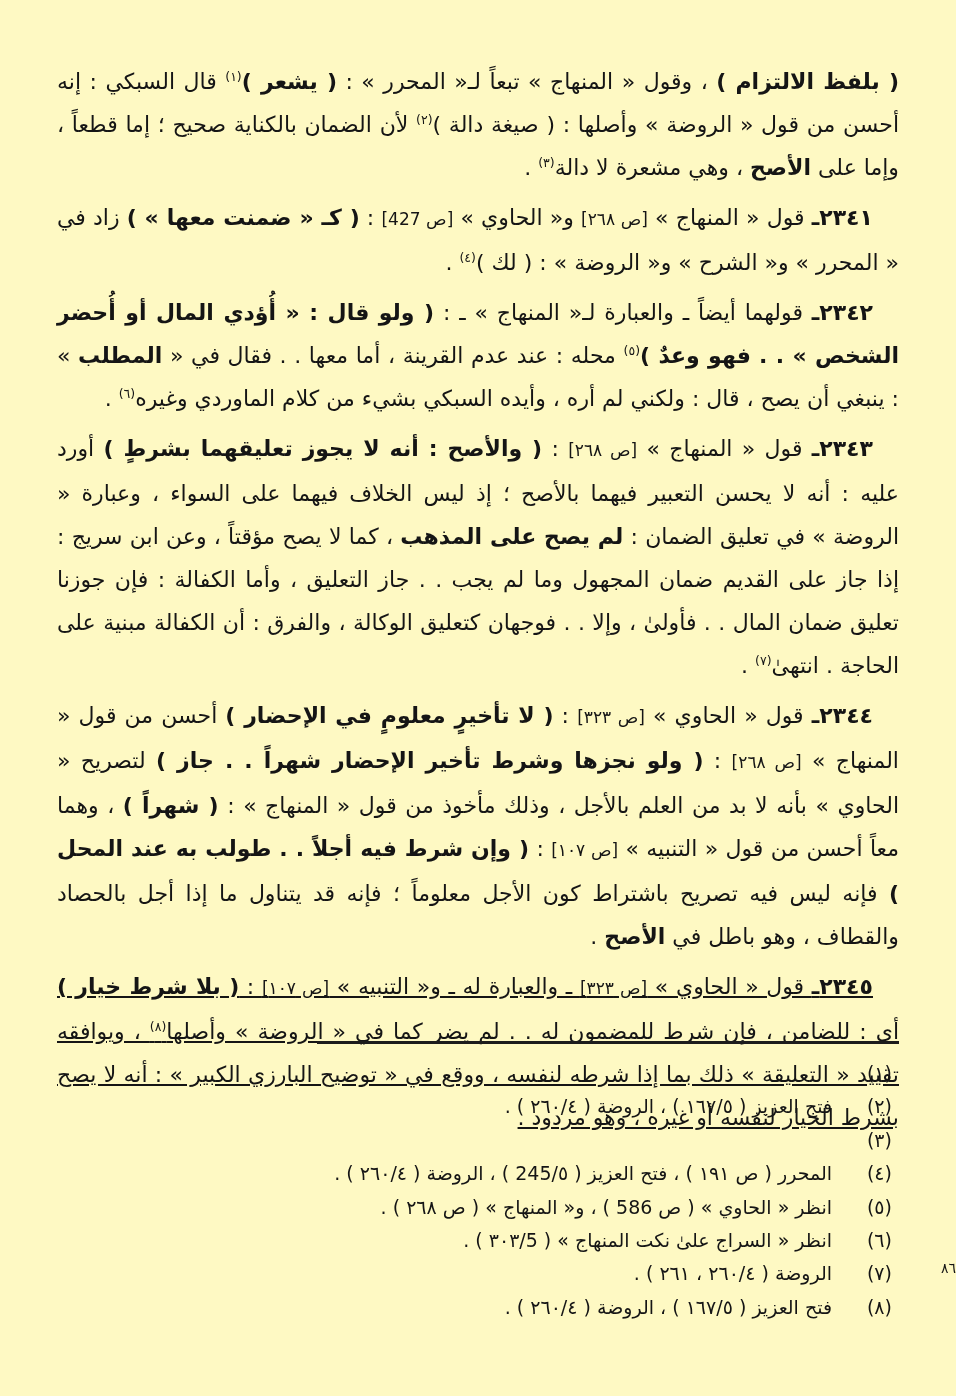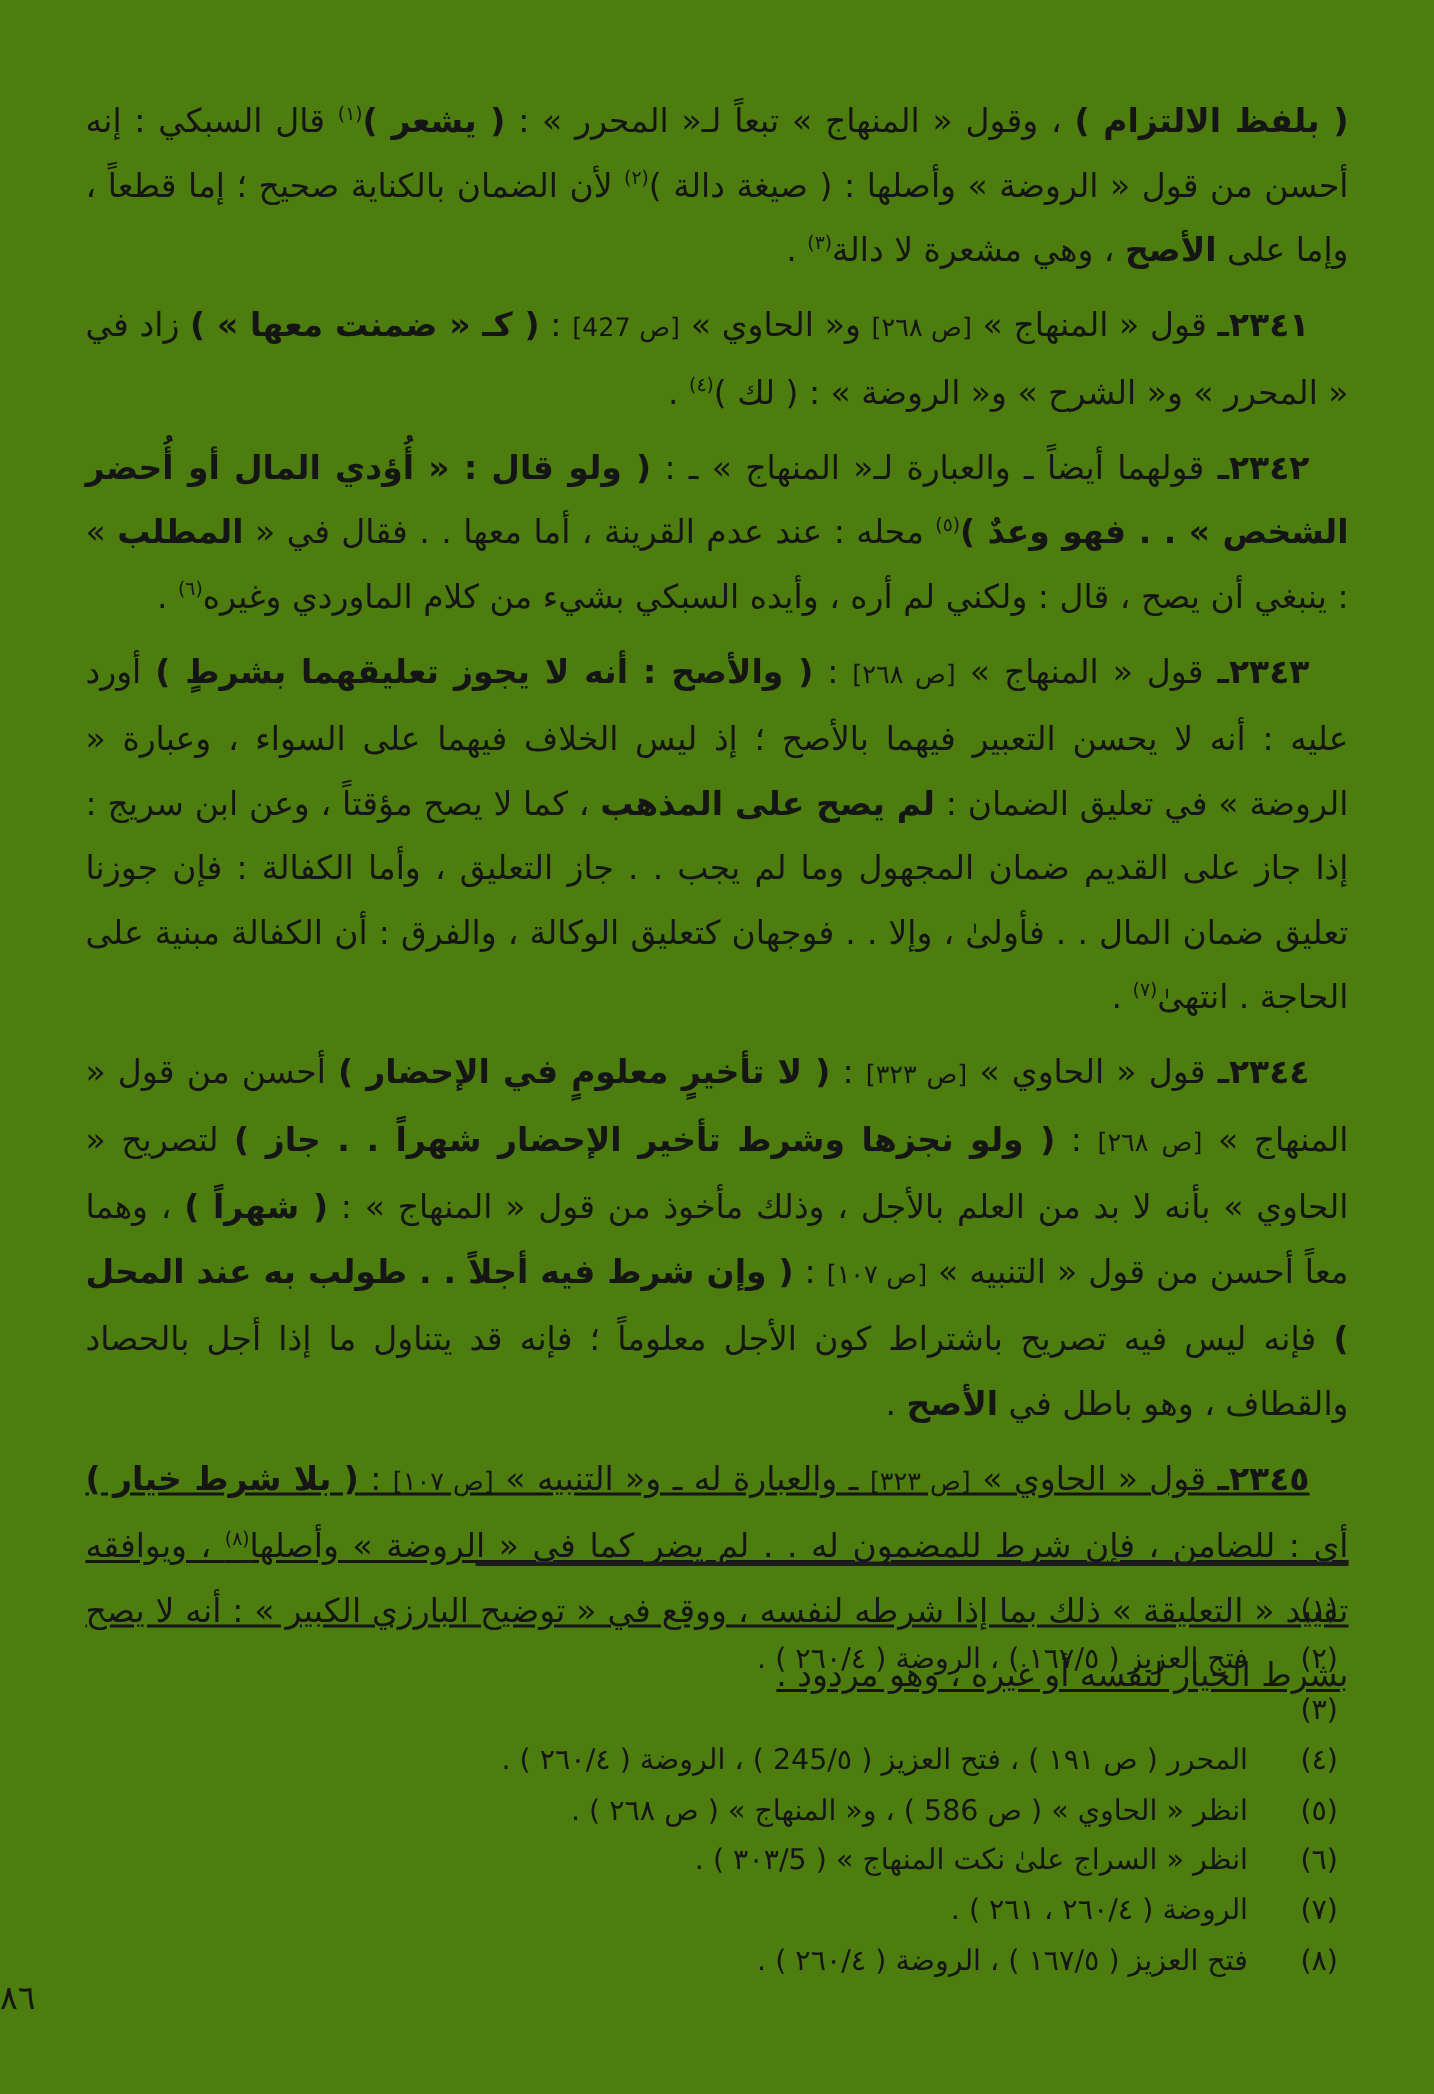--- a/index.html
+++ b/index.html
@@ -1,17 +1,17 @@
 <!DOCTYPE html>
 <html lang="ar" dir="rtl"><head>
 <meta charset="utf-8">
 <style>
   html,body{margin:0;padding:0;background:#ffffff;}
   .page{
-    position:relative;width:956px;height:1396px;background:#4d7c0f;
+    position:relative;width:956px;height:1396px;background:#fef9c3;
     font-family:"DejaVu Sans",sans-serif;color:#151515;direction:rtl;overflow:hidden;
   }
   .main{
     position:absolute;top:60px;right:57px;left:57px;
     font-size:22px;line-height:43px;text-align:justify;
   }
   .para{margin:0 0 7px 0;}
   .para:last-child{margin-bottom:0;text-decoration:underline;}
   .para.num{text-indent:26px;}
   .b{font-weight:bold;}
@@ -22,22 +22,22 @@
     border-top:3px solid #1c1c1c;
   }
   .footnotes{
     position:absolute;top:1057px;right:64px;left:120px;
     font-size:19px;line-height:33.4px;
   }
   .fn{display:flex;align-items:baseline;}
   .fn-num{flex:none;width:46px;}
   .fn-text{flex:none;white-space:nowrap;padding-right:14px;}
   .page-num{
-    position:absolute;top:1320px;left:0;right:0;text-align:left;
-    font-size:22px;letter-spacing:3px;
+    position:absolute;top:1260px;left:0;right:0;text-align:right;
+    font-size:14px;letter-spacing:3px;
   }
 </style>
 </head>
 <body>
 
 <div class="page">
 
   <div class="main">
     <p class="para cont"><span class="b">( بلفظ الالتزام )</span><span> ، وقول « المنهاج » تبعاً لـ« المحرر » : </span><span class="b">( يشعر )</span><sup>(١)</sup><span> قال السبكي : إنه أحسن من قول « الروضة » وأصلها : ( صيغة دالة )</span><sup>(٢)</sup><span> لأن الضمان بالكناية صحيح ؛ إما قطعاً ، وإما على </span><span class="b">الأصح</span><span> ، وهي مشعرة لا دالة</span><sup>(٣)</sup><span> .</span></p>
     <p class="para num"><span class="b">٢٣٤١ـ</span><span> قول « المنهاج » </span><span class="sm">[ص ٢٦٨]</span><span> و« الحاوي » </span><span class="sm">[ص 427]</span><span> : </span><span class="b">( كـ « ضمنت معها » )</span><span> زاد في « المحرر » و« الشرح » و« الروضة » : ( لك )</span><sup>(٤)</sup><span> .</span></p>

